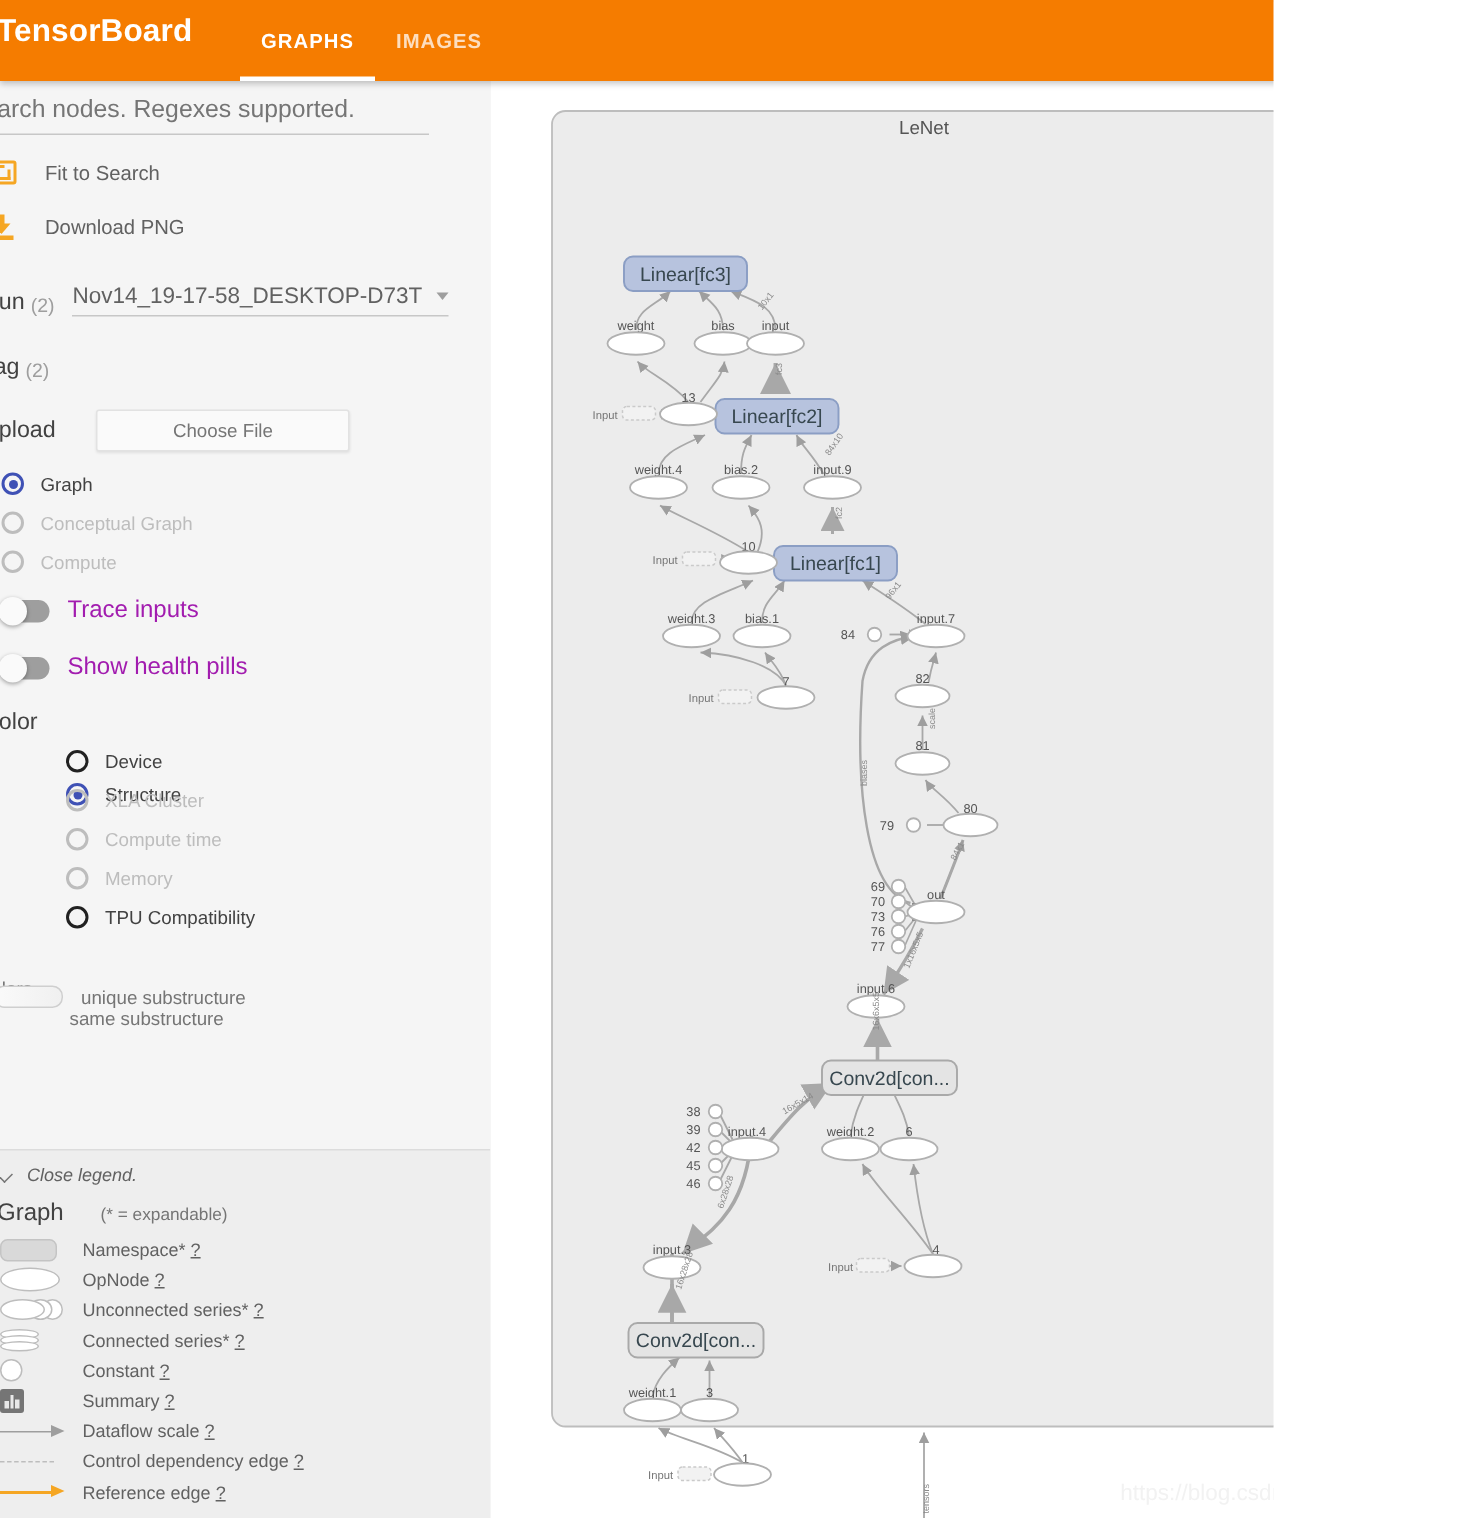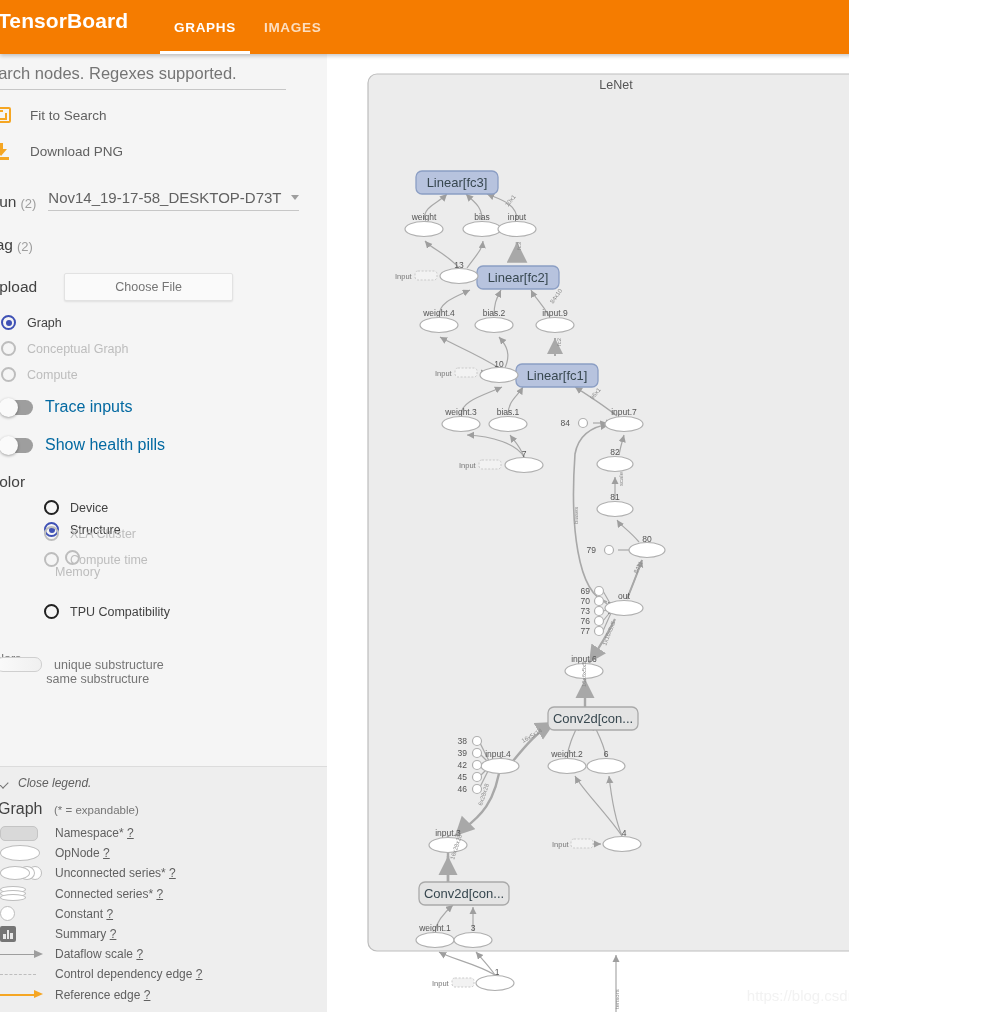--- a/index.html
+++ b/index.html
@@ -102,42 +102,42 @@
   .radio-label.dark { color: #424242; }
 
   .toggle-row { position: absolute; left: 0; display: flex; align-items: center; cursor: pointer; }
   .toggle {
     width: 33px; height: 15px; border-radius: 8px; background: #9e9e9e; position: relative; flex: 0 0 auto;
   }
   .toggle .knob {
     position: absolute; left: -1px; top: -2px; width: 19px; height: 19px; border-radius: 50%;
     background: #fafafa; box-shadow: 0 1px 3px rgba(0,0,0,.35);
   }
-  .toggle-label { font-size: 16px; color: #0369a1; margin-left: 12px; white-space: nowrap; }
+  .toggle-label { font-size: 16px; color: #a21caf; margin-left: 12px; white-space: nowrap; }
 
   .color-label { position: absolute; font-size: 15.5px; color: #424242; }
 
   .sub-row { position: absolute; display: flex; align-items: center; }
   .sub-text { font-size: 12.5px; color: #757575; white-space: nowrap; }
   .grad-swatch { width: 44px; height: 13px; border-radius: 7px; background: linear-gradient(90deg,#fafafa,#f0f0f0); border: 1px solid #cfcfcf; }
 
   
   .legend-panel {
     position: absolute; left: 0; top: 712px; width: 327px; height: 246px;
     background: #eeeeee; border-top: 1px solid #dcdcdc; overflow: hidden;
   }
   .close-legend { position: absolute; left: -2px; top: 9px; display: flex; align-items: center; cursor: pointer; }
   .chev-down { width: 11px; height: 11px; position: relative; margin-right: 9px; flex: 0 0 auto; }
   .chev-down::after {
     content:""; position:absolute; left:1px; top:1px; width:7px; height:7px;
     border-right: 1.8px solid #757575; border-bottom: 1.8px solid #757575;
     transform: rotate(45deg);
   }
   .legend-title { position: absolute; left: -2px; top: 33px; font-size: 16px; color: #424242; }
-  .legend-note  { position: absolute; left: 54px; top: 37px; font-size: 11.5px; color: #757575; }
+  .legend-note  { position: absolute; left: 67px; top: 37px; font-size: 11.5px; color: #757575; }
 
   .legend-list { position: absolute; left: 0; top: 56px; width: 327px; }
   .legend-row { display: flex; align-items: center; height: 20.2px; }
   .legend-icon { width: 55px; display: flex; align-items: center; justify-content: flex-start; padding-left: 0px; flex: 0 0 auto; }
   .legend-text { font-size: 12px; color: #616161; white-space: nowrap; }
   .legend-text .q { text-decoration: underline; }
 
   .ic-namespace { width: 36px; height: 13px; border-radius: 5px; background: #d9d9d9; border: 1px solid #c4c4c4; }
   .ic-opnode { width: 38px; height: 14px; border-radius: 50%; background: #ffffff; border: 1.4px solid #bdbdbd; }
   .ic-unconn { width: 44px; height: 14px; position: relative; }
@@ -264,21 +264,21 @@
       <span class="radio-label dark">Device</span>
     </div>
     <div class="radio-item" style="top:472px; left:44px;">
       <span class="radio faded"></span>
       <span class="radio-label faded">XLA Cluster</span>
     </div>
     <div class="radio-item" style="top:498px; left:44px;">
       <span class="radio faded"></span>
       <span class="radio-label faded">Compute time</span>
     </div>
-    <div class="radio-item" style="top:496px; left:44px;flex-direction:column;">
+    <div class="radio-item" style="top:524px; left:44px;">
       <span class="radio faded"></span>
       <span class="radio-label faded">Memory</span>
     </div>
     <div class="radio-item" style="top:550px; left:44px;">
       <span class="radio dark"></span>
       <span class="radio-label dark">TPU Compatibility</span>
     </div>
 
     <div class="sub-row" style="top:578px; left:-12px;">
       <span class="sub-text">colors</span>

